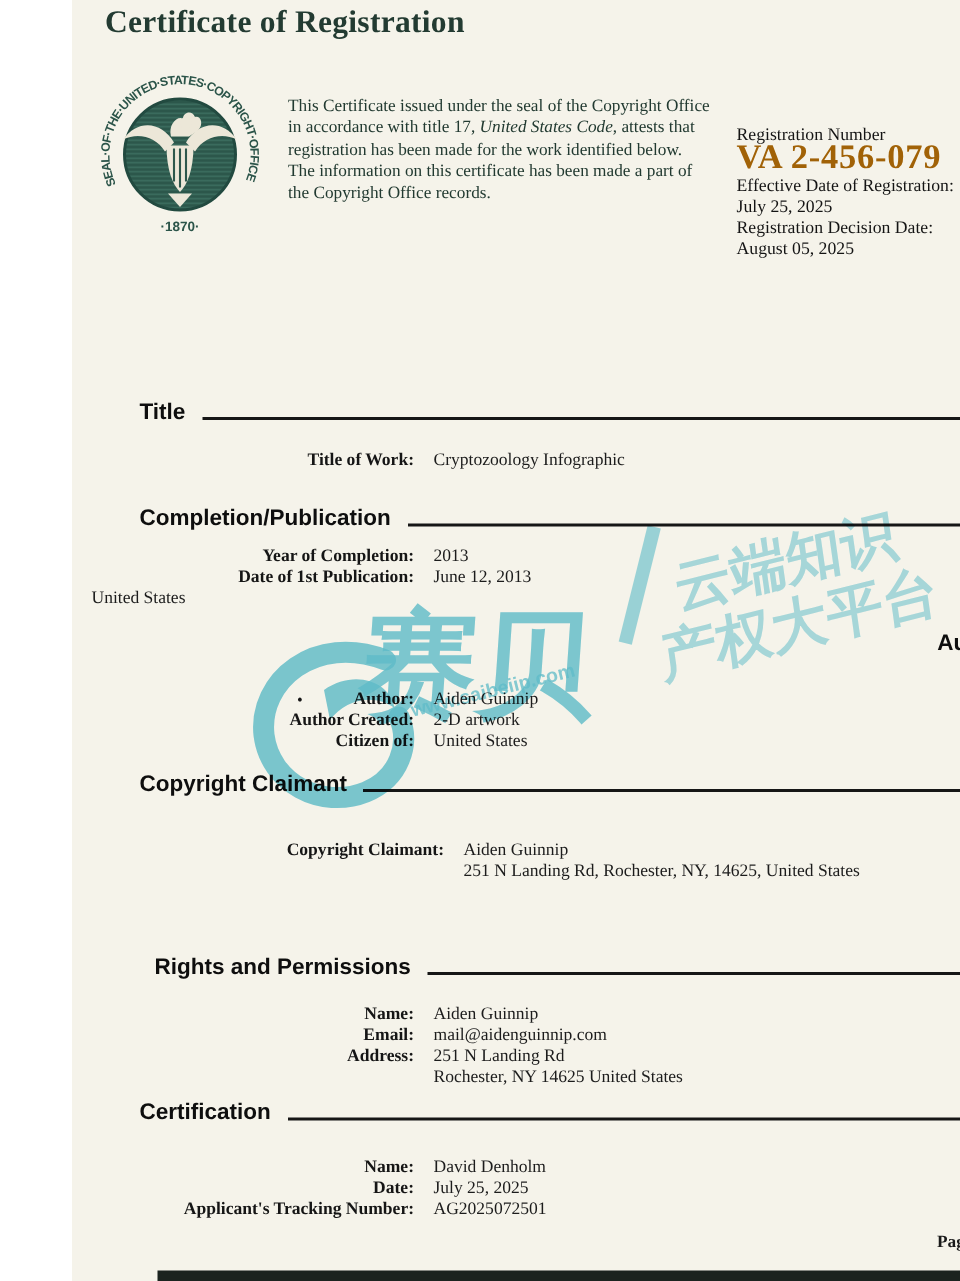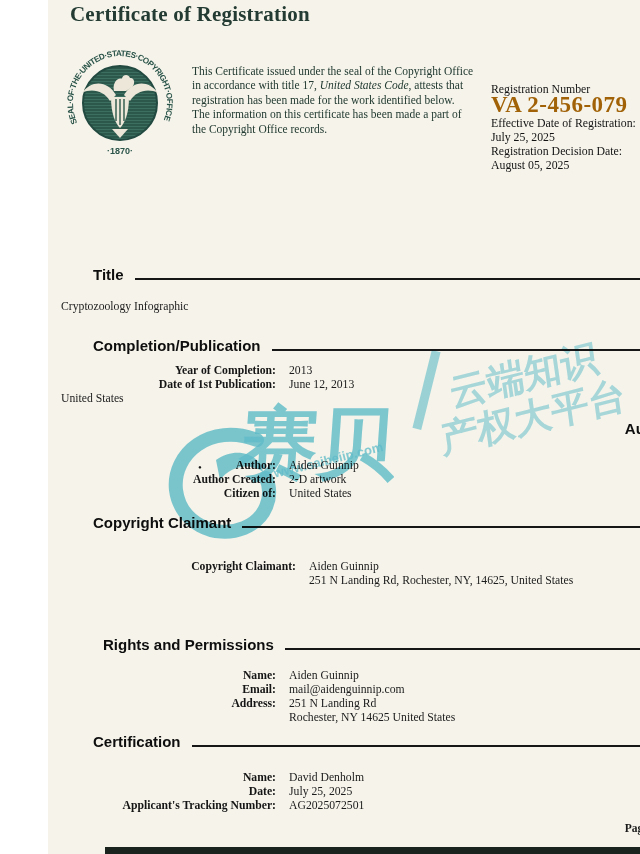--- a/index.html
+++ b/index.html
@@ -139,20 +139,21 @@
     <div class="lab">Registration Decision Date:</div>
     <div>August 05, 2025</div>
   </div>
 
   <div class="section" style="top:266px;">
     <span class="hd">Title</span>
     <span class="rule"></span>
   </div>
   <div class="rows" style="top:300px;">
     <div class="row">
+      <span class="lb">Title of Work:</span>
       <span class="vl">Cryptozoology Infographic</span>
     </div>
   </div>
 
   <div class="section" style="top:337px;">
     <span class="hd">Completion/Publication</span>
     <span class="rule"></span>
   </div>
   <div class="rows" style="top:364px;">
     <div class="row">

